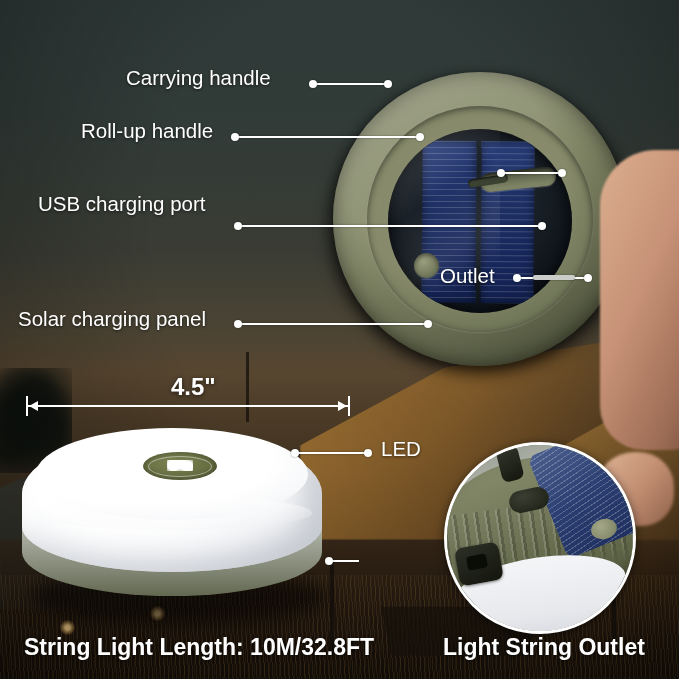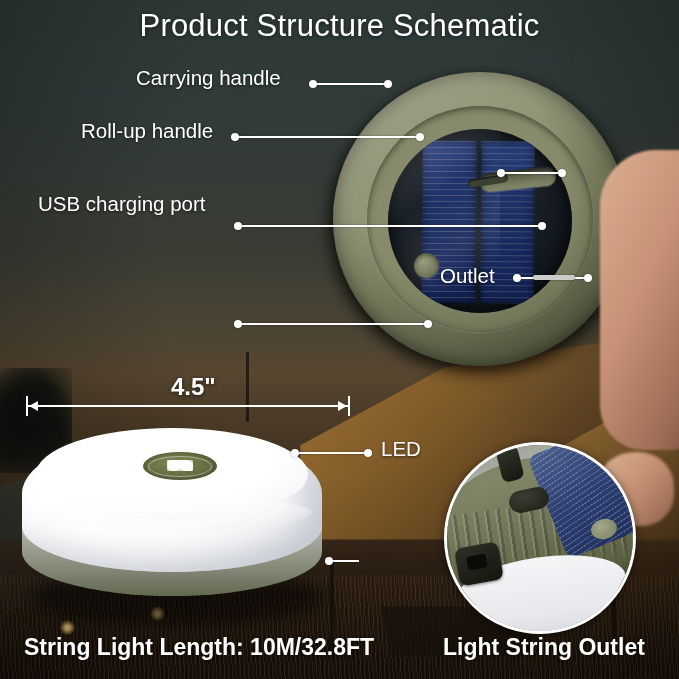--- a/index.html
+++ b/index.html
@@ -400,21 +400,20 @@
   <div class="bg-grass"></div>
   <div class="bg-tree"></div>
   <div class="bg-pole" style="left:246px;top:352px;width:3px;height:70px;"></div>
   <div class="bg-pole" style="left:330px;top:560px;width:4px;height:96px;"></div>
   <div class="bg-pole" style="left:612px;top:560px;width:4px;height:90px;"></div>
   <div class="bg-table"></div>
   <div class="bg-bulb" style="left:150px;top:606px;"></div>
   <div class="bg-bulb" style="left:60px;top:620px;"></div>
   <div class="bg-veil"></div>
 
-  <div class="title">Product Structure Schematic</div>
 
   <div class="hand"></div>
   <div class="thumb"></div>
 
   <div class="lamp-main">
     <div class="lamp-shadow"></div>
     <div class="lamp-rim"></div>
     <div class="lamp-knurl"></div>
     <div class="lamp-rim-light"></div>
     <div class="lamp-inner-ring"></div>
@@ -427,21 +426,21 @@
       <div class="solar-gloss"></div>
 
       <div class="roll-slot"></div>
       <div class="roll-slot-inner"></div>
 
       <div class="hook hook-b"></div>
 
     </div>
   </div>
 
-  <div class="cl" style="left:136px; top:66px;">Carrying handle</div>
+  <div class="cl" style="left:126px; top:66px;">Carrying handle</div>
   <div class="dot" style="left:309px; top:80px;"></div>
   <div class="leader" style="left:315px; top:83px; width:74px;"></div>
   <div class="dot" style="left:384px; top:80px;"></div>
 
   <div class="cl" style="left:81px; top:119px;">Roll-up handle</div>
   <div class="dot" style="left:231px; top:133px;"></div>
   <div class="leader" style="left:237px; top:136px; width:184px;"></div>
   <div class="dot" style="left:416px; top:133px;"></div>
 
   <div class="dot" style="left:497px; top:169px;"></div>
@@ -452,20 +451,21 @@
   <div class="dot" style="left:234px; top:222px;"></div>
   <div class="leader" style="left:240px; top:225px; width:303px;"></div>
   <div class="dot" style="left:538px; top:222px;"></div>
 
   <div class="cl" style="left:440px; top:264px;">Outlet</div>
   <div class="dot" style="left:513px; top:274px;"></div>
   <div class="leader" style="left:519px; top:277px; width:70px;"></div>
   <div class="leader thick" style="left:533px; top:275px; width:42px;"></div>
   <div class="dot" style="left:584px; top:274px;"></div>
 
+  <div class="cl" style="left:18px; top:307px;">Solar charging panel</div>
   <div class="dot" style="left:234px; top:320px;"></div>
   <div class="leader" style="left:240px; top:323px; width:188px;"></div>
   <div class="dot" style="left:424px; top:320px;"></div>
 
   <div class="dim-text" style="left:171px;">4.5"</div>
   <div class="dim-line"></div>
   <div class="dim-cap" style="left:26px;"></div>
   <div class="dim-cap" style="left:348px;"></div>
   <div class="dim-arrow" style="left:29px;  border-right:9px solid #ffffff;"></div>
   <div class="dim-arrow" style="left:338px; border-left:9px solid #ffffff;"></div>

